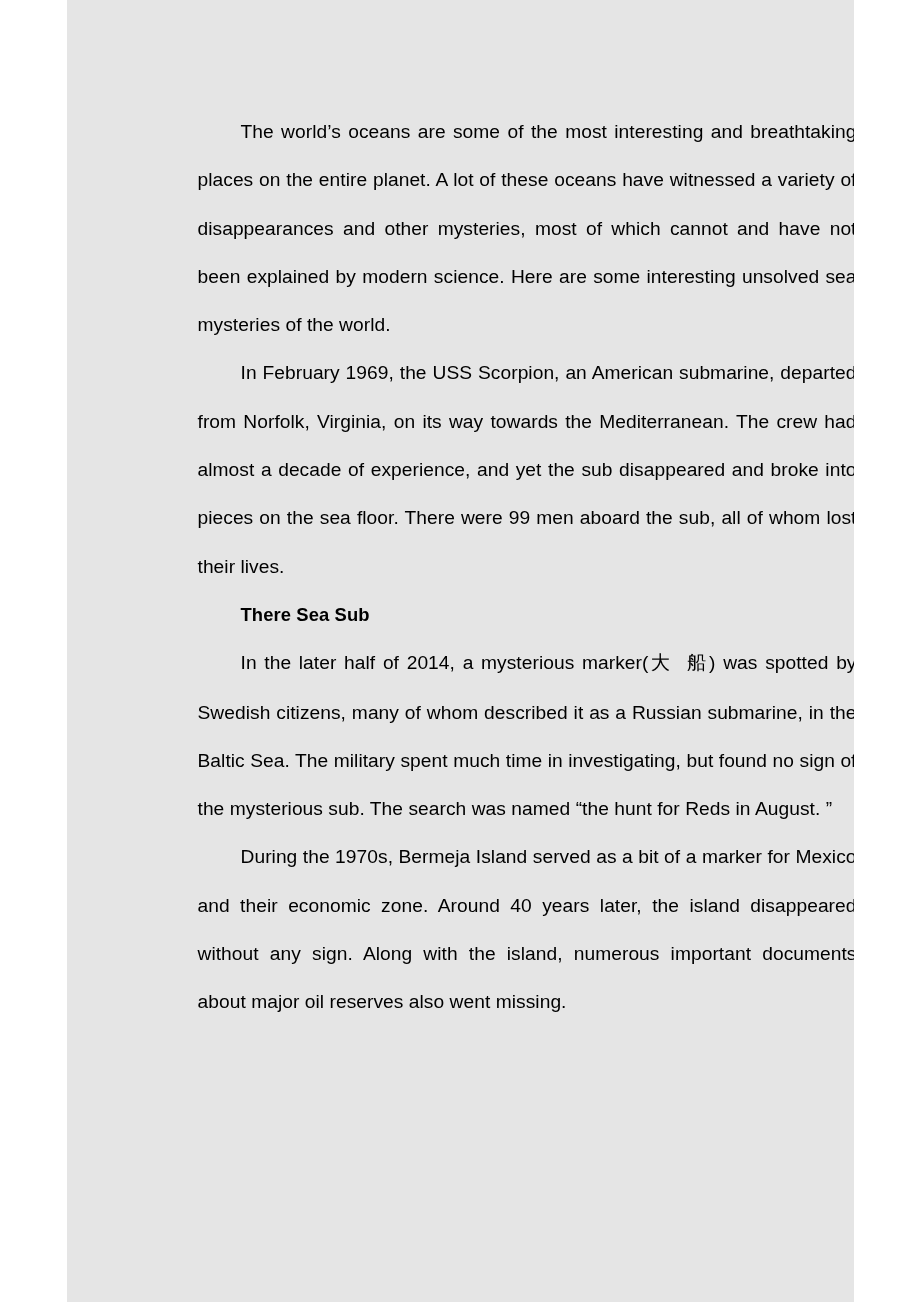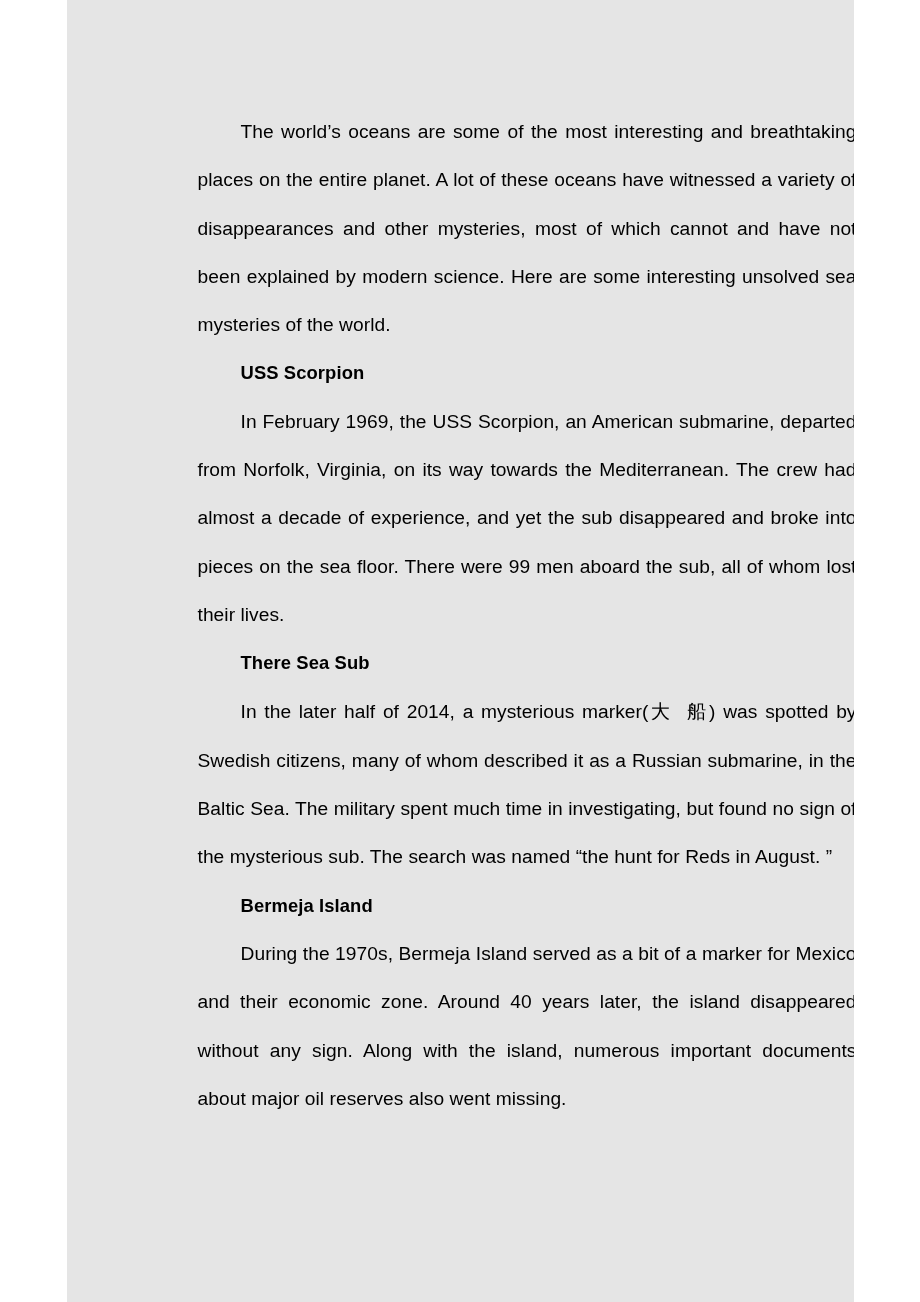--- a/index.html
+++ b/index.html
@@ -72,26 +72,24 @@
   }
 </style>
 </head>
 <body>
 
 <div class="page">
   <div class="content">
 
     <p class="para">The world’s oceans are some of the most interesting and breathtaking places on the entire planet. A lot of these oceans have witnessed a variety of disappearances and other mysteries, most of which cannot and have not been explained by modern science. Here are some interesting unsolved sea mysteries of the world.</p>
 
-    <p class="heading">USS Scorpion</p>
 
     <p class="para">In February 1969, the USS Scorpion, an American submarine, departed from Norfolk, Virginia, on its way towards the Mediterranean. The crew had almost a decade of experience, and yet the sub disappeared and broke into pieces on the sea floor. There were 99 men aboard the sub, all of whom lost their lives.</p>
 
     <p class="heading">There Sea Sub</p>
 
     <p class="para"><span>In the later half of 2014, a mysterious marker(</span><span class="cjk">大 船</span><span>) was spotted by Swedish citizens, many of whom described it as a Russian submarine, in the Baltic Sea. The military spent much time in investigating, but found no sign of the mysterious sub. The search was named “the hunt for Reds in August. ”</span></p>
 
-    <p class="heading">Bermeja Island</p>
 
     <p class="para">During the 1970s, Bermeja Island served as a bit of a marker for Mexico and their economic zone. Around 40 years later, the island disappeared without any sign. Along with the island, numerous important documents about major oil reserves also went missing.</p>
 
   </div>
 </div>
 
 </body></html>

